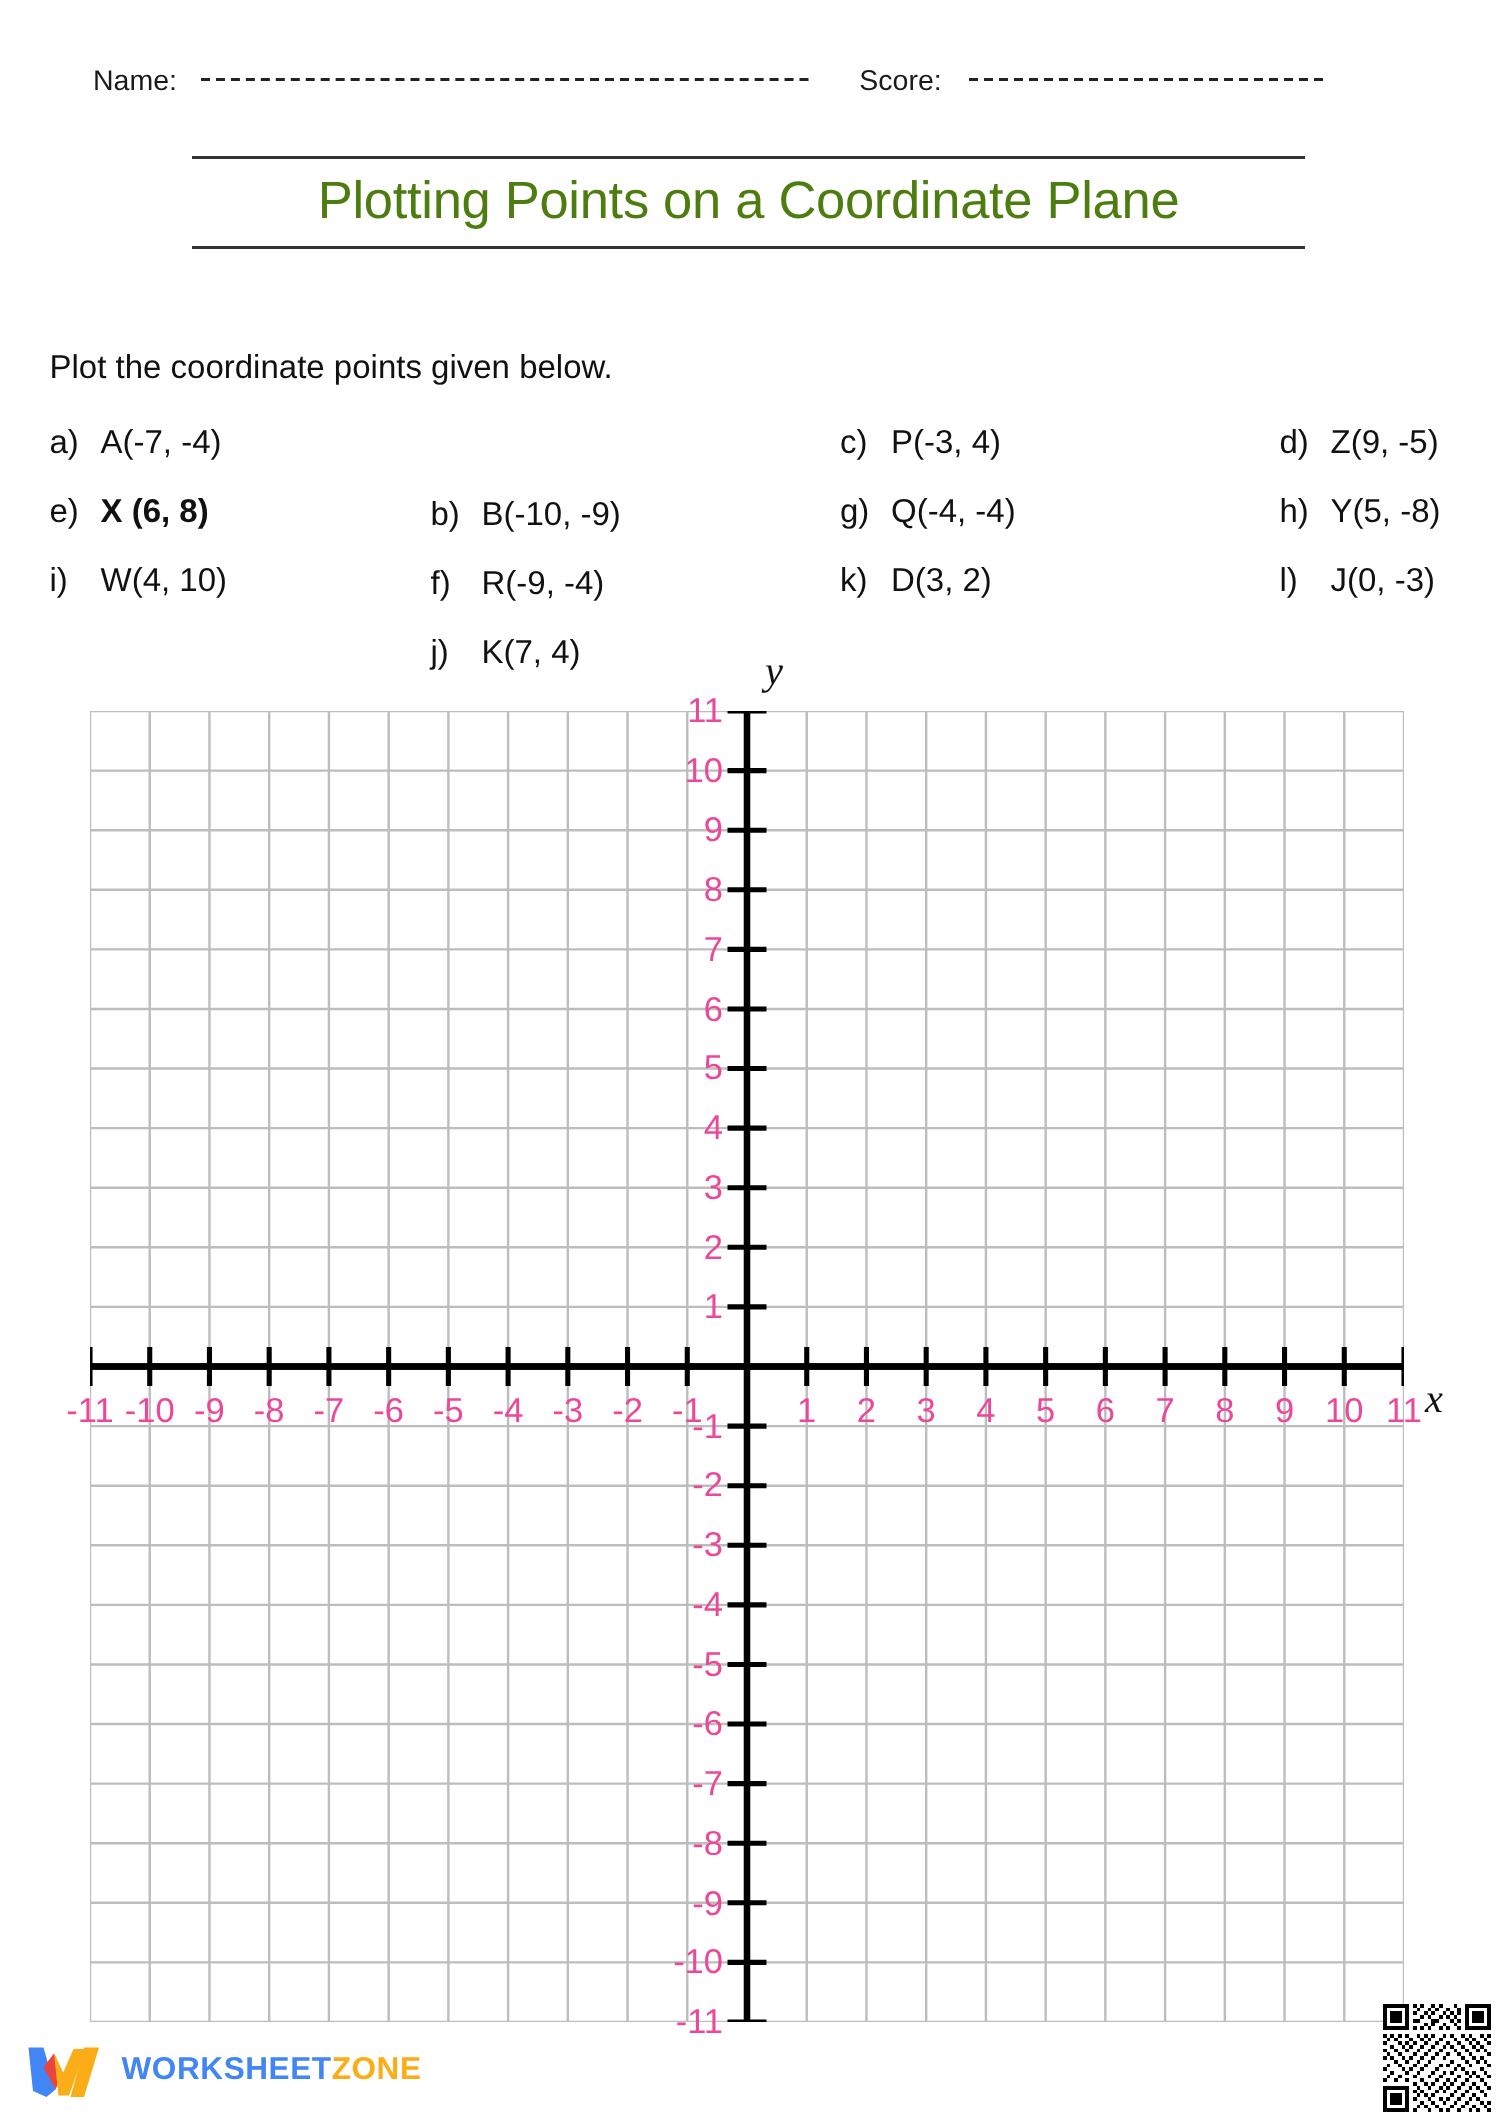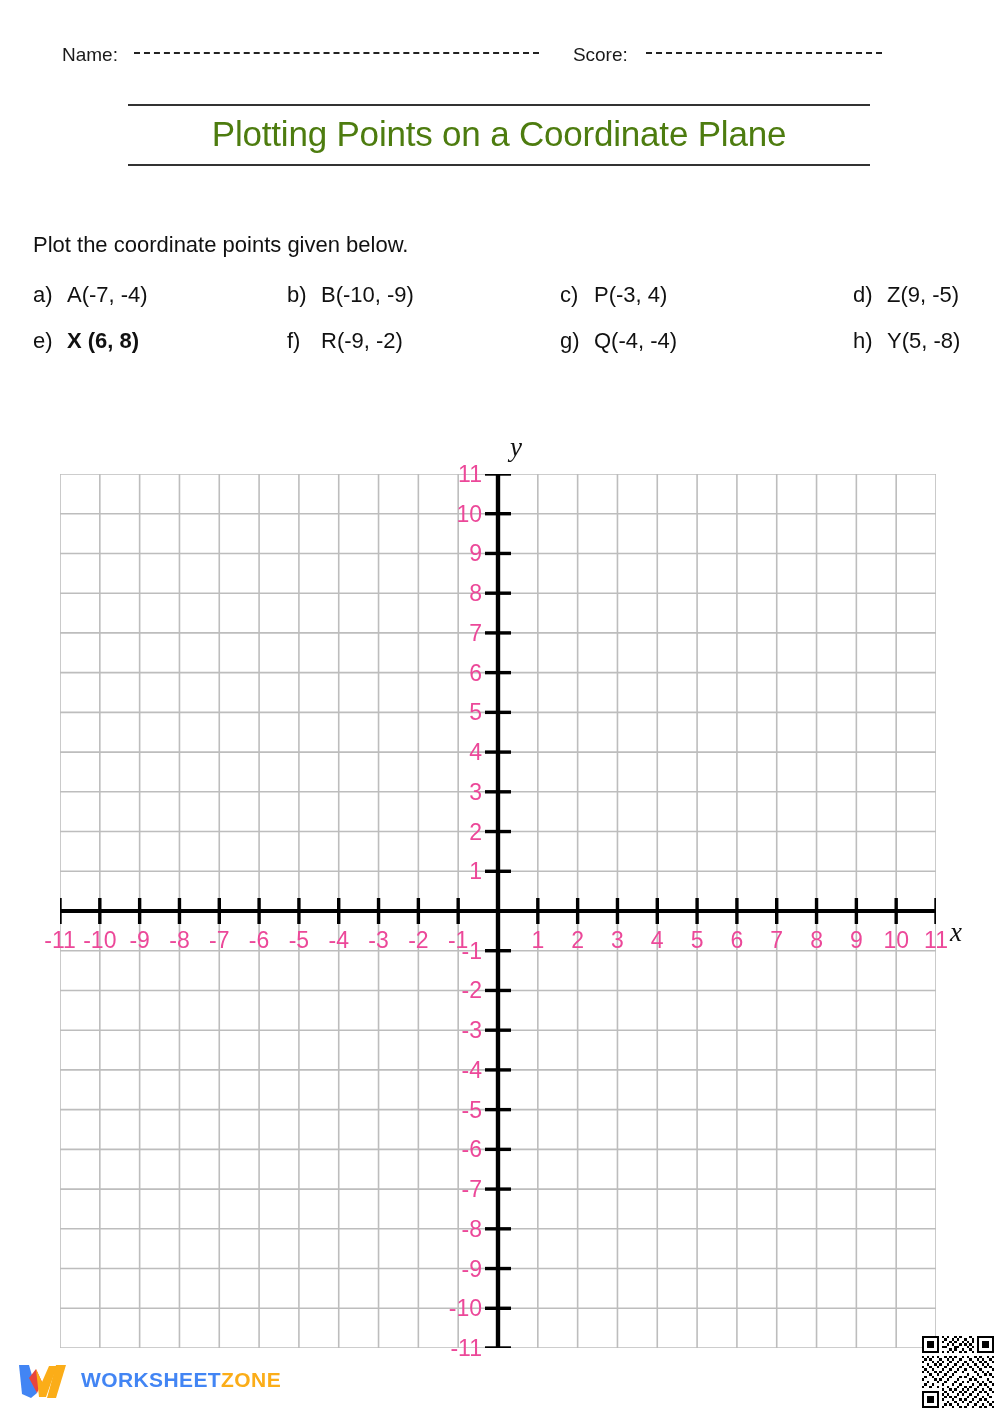--- a/index.html
+++ b/index.html
@@ -40,21 +40,21 @@
   }
 
   
   .problems { position:absolute; top:282px; left:0; width:883px; }
   .prow { position:relative; height:46px; }
   .pitem { position:absolute; font-size:22px; color:#111; white-space:nowrap; }
   .pitem .lab { display:inline-block; min-width:26px; }
   .pitem .pt { margin-left:8px; }
   .pitem .boldx { font-weight:700; }
   .c0 { left:33px; }
-  .c1 { left:287px; }
+  .c1 { left:287px;margin-top:48px; }
   .c2 { left:560px; }
   .c3 { left:853px; }
 
   
   .plane {
     position:absolute; left:60px; top:474px;
     width:876px; height:874px;
   }
   .grid-svg { position:absolute; left:0; top:0; }
 
@@ -114,30 +114,44 @@
     <div class="pitem c3">
       <span class="lab">d)</span><span class="pt">Z(9, -5)</span>
     </div>
   </div>
 
   <div class="prow">
     <div class="pitem c0">
       <span class="lab">e)</span><span class="pt boldx">X (6, 8)</span>
     </div>
     <div class="pitem c1">
-      <span class="lab">f)</span><span class="pt">R(-9, -2)</span>
+      <span class="lab">f)</span><span class="pt">R(-9, -4)</span>
     </div>
     <div class="pitem c2">
       <span class="lab">g)</span><span class="pt">Q(-4, -4)</span>
     </div>
     <div class="pitem c3">
       <span class="lab">h)</span><span class="pt">Y(5, -8)</span>
     </div>
   </div>
 
+  <div class="prow">
+    <div class="pitem c0">
+      <span class="lab">i)</span><span class="pt">W(4, 10)</span>
+    </div>
+    <div class="pitem c1">
+      <span class="lab">j)</span><span class="pt">K(7, 4)</span>
+    </div>
+    <div class="pitem c2">
+      <span class="lab">k)</span><span class="pt">D(3, 2)</span>
+    </div>
+    <div class="pitem c3">
+      <span class="lab">l)</span><span class="pt">J(0, -3)</span>
+    </div>
+  </div>
 </div>
 
 <div class="plane">
   <svg class="grid-svg" id="grid-svg" width="876" height="874">
       <line x1="0" y1="0" x2="0" y2="874" stroke="#bdbdbd" stroke-width="1.6"></line>
       <line x1="39.81818181818182" y1="0" x2="39.81818181818182" y2="874" stroke="#bdbdbd" stroke-width="1.6"></line>
       <line x1="79.63636363636364" y1="0" x2="79.63636363636364" y2="874" stroke="#bdbdbd" stroke-width="1.6"></line>
       <line x1="119.45454545454547" y1="0" x2="119.45454545454547" y2="874" stroke="#bdbdbd" stroke-width="1.6"></line>
       <line x1="159.27272727272728" y1="0" x2="159.27272727272728" y2="874" stroke="#bdbdbd" stroke-width="1.6"></line>
       <line x1="199.0909090909091" y1="0" x2="199.0909090909091" y2="874" stroke="#bdbdbd" stroke-width="1.6"></line>

